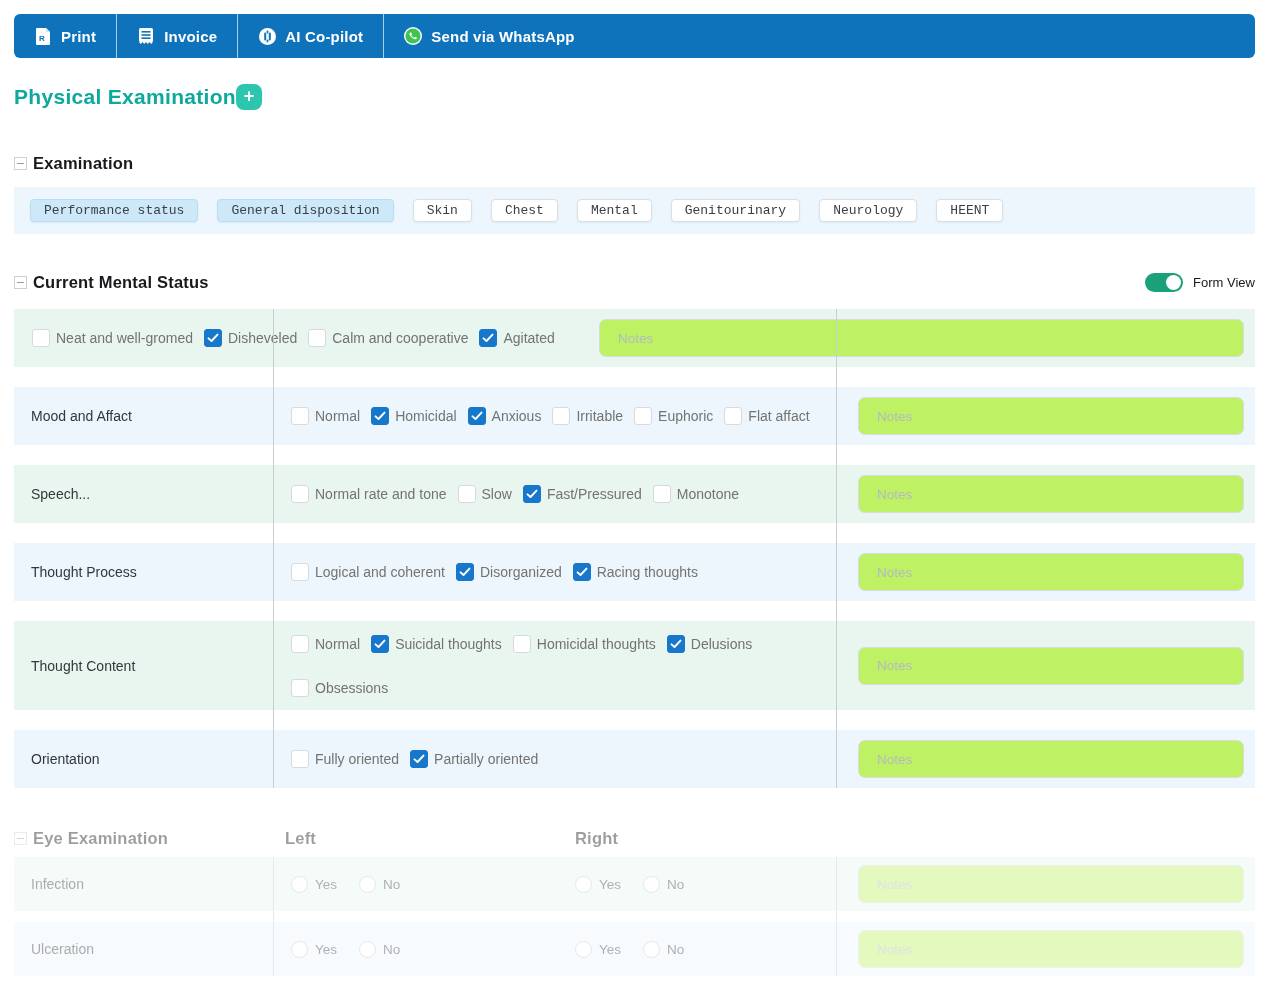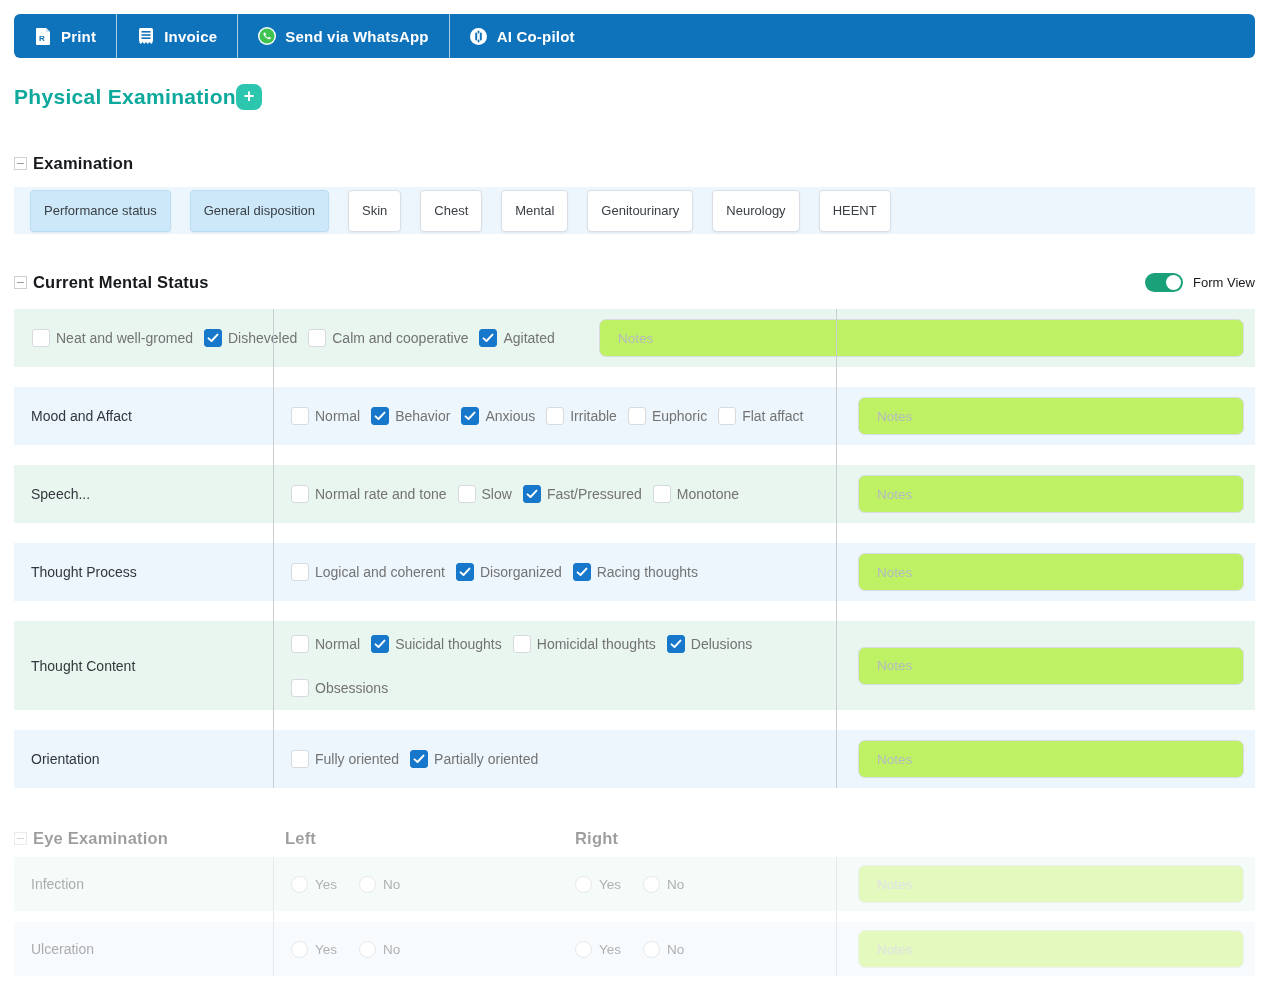--- a/index.html
+++ b/index.html
@@ -30,21 +30,21 @@
   .page-title{font-size:21px;font-weight:700;color:var(--accent);letter-spacing:.3px}
   .plus-btn{width:26px;height:26px;border-radius:8px;background:var(--plus-bg);color:#fff;font-size:18px;font-weight:700;border:none;display:flex;align-items:center;justify-content:center;cursor:pointer;line-height:1;padding-bottom:2px}
   
   .section-header{display:flex;align-items:center;gap:6px}
   .collapse-box{width:13px;height:13px;border:1px solid #cfcfcf;background:#fff;display:flex;align-items:center;justify-content:center;cursor:pointer;flex:none}
   .collapse-box i{display:block;width:7px;height:1.5px;background:#9a9a9a}
   .section-title{font-size:16.5px;font-weight:700;color:#17191c;letter-spacing:.2px}
   #examination-header{margin:44px 14px 0}
   
   .tabs{margin:14px;background:var(--tab-bar-bg);padding:10px 16px;display:flex;gap:19px;align-items:center;height:47px}
-  .tab{height:42px;padding:0 13px;font-size:13px;color:#3b4046;background:#fff;border:1px solid #dadfe5;border-radius:4px;box-shadow:0 1px 2px rgba(27,78,120,.08);cursor:pointer;font-family:Liberation Sans, sans-serif;white-space:nowrap}
+  .tab{height:23px;padding:0 13px;font-size:13px;color:#3b4046;background:#fff;border:1px solid #dadfe5;border-radius:4px;box-shadow:0 1px 2px rgba(27,78,120,.08);cursor:pointer;font-family:Liberation Mono, monospace;white-space:nowrap}
   .tab.active{background:var(--tab-active-bg);border-color:#b9ddf3}
   
   .mental-header{display:flex;align-items:center;justify-content:space-between;margin:39px 14px 17px}
   .toggle-group{display:flex;align-items:center;gap:10px}
   .toggle{width:38px;height:19px;border-radius:10px;background:var(--toggle-green);position:relative;cursor:pointer;flex:none}
   .toggle .knob{position:absolute;right:2px;top:2px;width:15px;height:15px;border-radius:50%;background:#fff}
   .toggle-label{font-size:13px;color:#17191c;font-weight:500}
   
   .mental-table{margin:0 14px;position:relative}
   .v-div{position:absolute;top:0;bottom:0;width:1px;background:var(--divider);z-index:2}
@@ -103,39 +103,39 @@
           <rect x="2.5" y="3" width="9" height="1.6" fill="#0f73bb"></rect>
           <rect x="2.5" y="6.2" width="9" height="1.6" fill="#0f73bb"></rect>
           <rect x="2.5" y="9.4" width="9" height="1.6" fill="#0f73bb"></rect>
           <path d="M0 14l1.7 2 1.8-2 1.7 2 1.8-2 1.7 2 1.8-2 1.7 2 1.8-2z" fill="#fff"></path>
         </svg>
     </span>
     <span>Invoice</span>
   </button>
   <button class="tb-btn">
     <span class="tb-icon">
-      <svg width="18" height="18" viewBox="0 0 18 18">
-          <circle cx="9" cy="9" r="9" fill="#fff"></circle>
-          <circle cx="9" cy="9" r="7.6" fill="var(--wa-green)"></circle>
-          <path d="M12.6 10.6c-.2-.1-1.1-.6-1.3-.6-.2-.1-.3-.1-.5.1l-.5.6c-.1.2-.3.2-.5.1-1.1-.5-1.9-1.3-2.4-2.3-.2-.3 0-.4.1-.5l.4-.5c.1-.2.1-.3 0-.5l-.6-1.3c-.1-.3-.3-.3-.4-.3h-.4c-.2 0-.5.1-.6.3-.7.8-.5 1.9.1 2.8 1 1.5 2.3 2.7 4 3.4 1 .4 1.9.3 2.6-.2.2-.2.3-.4.3-.6v-.4l-.3-.1z" fill="#fff"></path>
-        </svg>
-    </span>
-    <span>Send via WhatsApp</span>
-  </button>
-  <button class="tb-btn">
-    <span class="tb-icon">
       <svg width="17" height="17" viewBox="0 0 17 17">
           <circle cx="8.5" cy="8.5" r="8.5" fill="#fff"></circle>
           <rect x="5.2" y="4.5" width="2" height="8" rx="1" fill="#0f73bb"></rect>
           <rect x="9.8" y="4.5" width="2" height="8" rx="1" fill="#0f73bb"></rect>
           <rect x="7.6" y="2.5" width="1.8" height="3" rx="0.9" fill="#0f73bb"></rect>
           <rect x="7.6" y="11.5" width="1.8" height="3" rx="0.9" fill="#0f73bb"></rect>
         </svg>
     </span>
     <span>AI Co-pilot</span>
+  </button>
+  <button class="tb-btn">
+    <span class="tb-icon">
+      <svg width="18" height="18" viewBox="0 0 18 18">
+          <circle cx="9" cy="9" r="9" fill="#fff"></circle>
+          <circle cx="9" cy="9" r="7.6" fill="var(--wa-green)"></circle>
+          <path d="M12.6 10.6c-.2-.1-1.1-.6-1.3-.6-.2-.1-.3-.1-.5.1l-.5.6c-.1.2-.3.2-.5.1-1.1-.5-1.9-1.3-2.4-2.3-.2-.3 0-.4.1-.5l.4-.5c.1-.2.1-.3 0-.5l-.6-1.3c-.1-.3-.3-.3-.4-.3h-.4c-.2 0-.5.1-.6.3-.7.8-.5 1.9.1 2.8 1 1.5 2.3 2.7 4 3.4 1 .4 1.9.3 2.6-.2.2-.2.3-.4.3-.6v-.4l-.3-.1z" fill="#fff"></path>
+        </svg>
+    </span>
+    <span>Send via WhatsApp</span>
   </button>
 </div>
 
 <div class="page-title-row">
   <span class="page-title">Physical Examination</span>
   <button class="plus-btn">+</button>
 </div>
 
 <div class="section-header" id="examination-header">
   <span class="collapse-box">
@@ -211,21 +211,21 @@
           <span class="opt">
             <span class="cb"></span>
             <span class="opt-label">Normal</span>
           </span>
           <span class="opt">
             <span class="cb checked">
               <svg viewBox="0 0 16 16" width="12" height="12">
                 <polyline points="2,8.5 6,12 14,3.5" fill="none" stroke="#fff" stroke-width="2.6" stroke-linecap="round" stroke-linejoin="round"></polyline>
               </svg>
             </span>
-            <span class="opt-label">Behavior</span>
+            <span class="opt-label">Homicidal</span>
           </span>
           <span class="opt">
             <span class="cb checked">
               <svg viewBox="0 0 16 16" width="12" height="12">
                 <polyline points="2,8.5 6,12 14,3.5" fill="none" stroke="#fff" stroke-width="2.6" stroke-linecap="round" stroke-linejoin="round"></polyline>
               </svg>
             </span>
             <span class="opt-label">Anxious</span>
           </span>
           <span class="opt">

